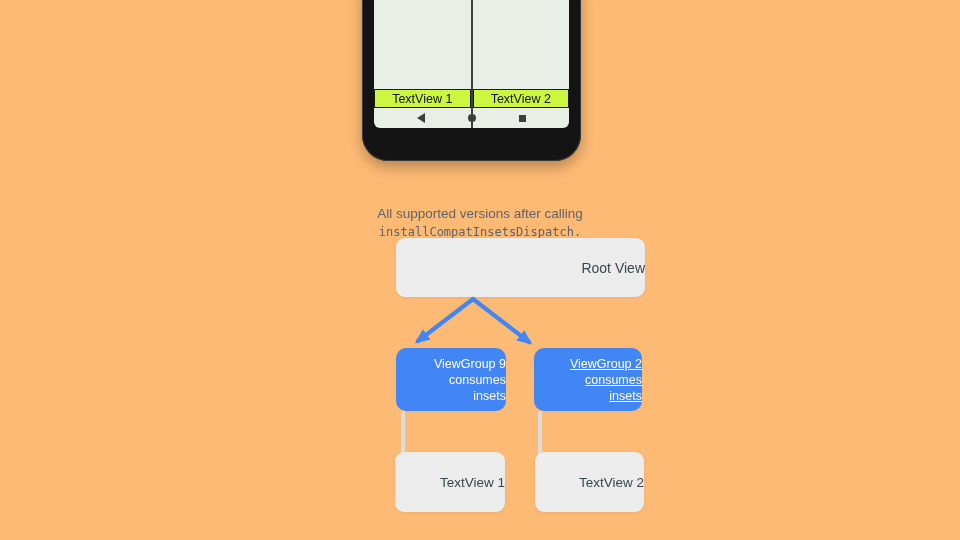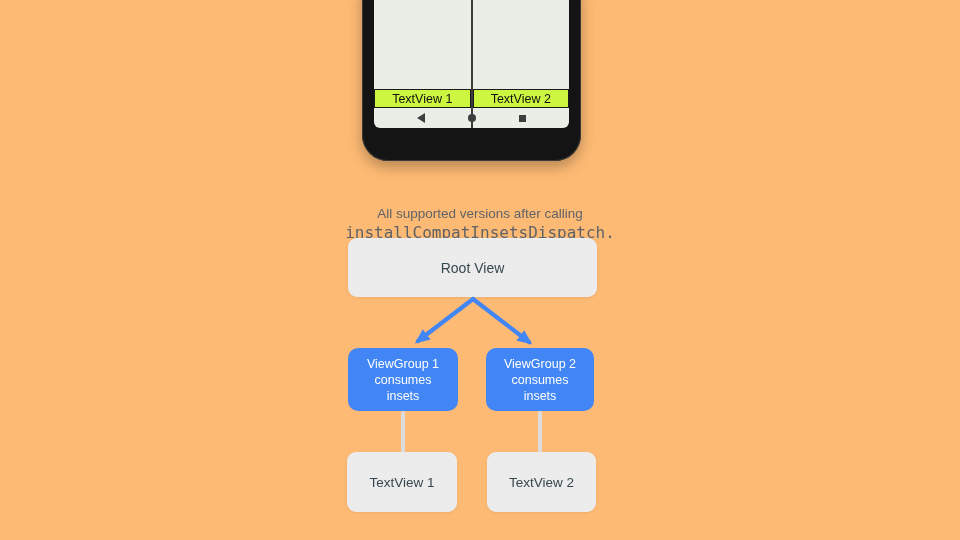--- a/index.html
+++ b/index.html
@@ -105,33 +105,34 @@
     top: 205px;
     left: 0;
     width: 960px;
     text-align: center;
     color: var(--caption-gray);
     font-size: 13.5px;
     line-height: 17px;
   }
   .caption .mono {
     font-family: "DejaVu Sans Mono", "Liberation Mono", monospace;
-    font-size: 16px;
+    font-size: 12px;
     margin-top: 2px;
   }
 
   
   .node {
     position: absolute;
     display: flex;
     flex-direction: column;
-    align-items: center;
+    align-items: flex-end;
     justify-content: center;
     text-align: center;
     box-sizing: border-box;
+    margin-left: 48px;
   }
   .gray-node {
     background: var(--node-gray);
     color: var(--node-text);
     border-radius: 9px;
     box-shadow: 0 1px 3px rgba(0,0,0,0.07);
   }
   .root-node {
     left: 348px;
     top: 238px;
@@ -140,21 +141,21 @@
     font-size: 14px;
   }
   .blue-node {
     background: var(--accent-blue);
     color: #ffffff;
     border-radius: 10px;
     font-size: 12.5px;
     line-height: 16px;
   }
   .blue-node-1 { left: 348px; top: 348px; width: 110px; height: 63px; }
-  .blue-node-2 { left: 486px; top: 348px; width: 108px; height: 63px; }
+  .blue-node-2 { left: 486px; top: 348px; width: 108px; height: 63px; text-decoration: underline; }
   .leaf-node {
     font-size: 13.5px;
   }
   .leaf-node-1 { left: 347px; top: 452px; width: 110px; height: 60px; }
   .leaf-node-2 { left: 487px; top: 452px; width: 109px; height: 60px; }
 
   .connector {
     position: absolute;
     width: 4px;
     background: var(--connector-gray);
@@ -216,21 +217,21 @@
     <defs>
       <marker id="arrowhead" markerWidth="15" markerHeight="13" refX="11" refY="6.5" orient="auto" markerUnits="userSpaceOnUse">
         <path class="arrow-head" d="M0,0 L15,6.5 L0,13 z"></path>
       </marker>
     </defs>
     <line class="arrow-line" x1="473" y1="299" x2="418" y2="341" marker-end="url(#arrowhead)"></line>
     <line class="arrow-line" x1="473" y1="299" x2="529" y2="342" marker-end="url(#arrowhead)"></line>
   </svg>
 
   <div class="node blue-node blue-node-1">
-    <div>ViewGroup 1</div>
+    <div>ViewGroup 9</div>
     <div>consumes</div>
     <div>insets</div>
   </div>
   <div class="node blue-node blue-node-2">
     <div>ViewGroup 2</div>
     <div>consumes</div>
     <div>insets</div>
   </div>
 
   <div class="connector connector-1"></div>

